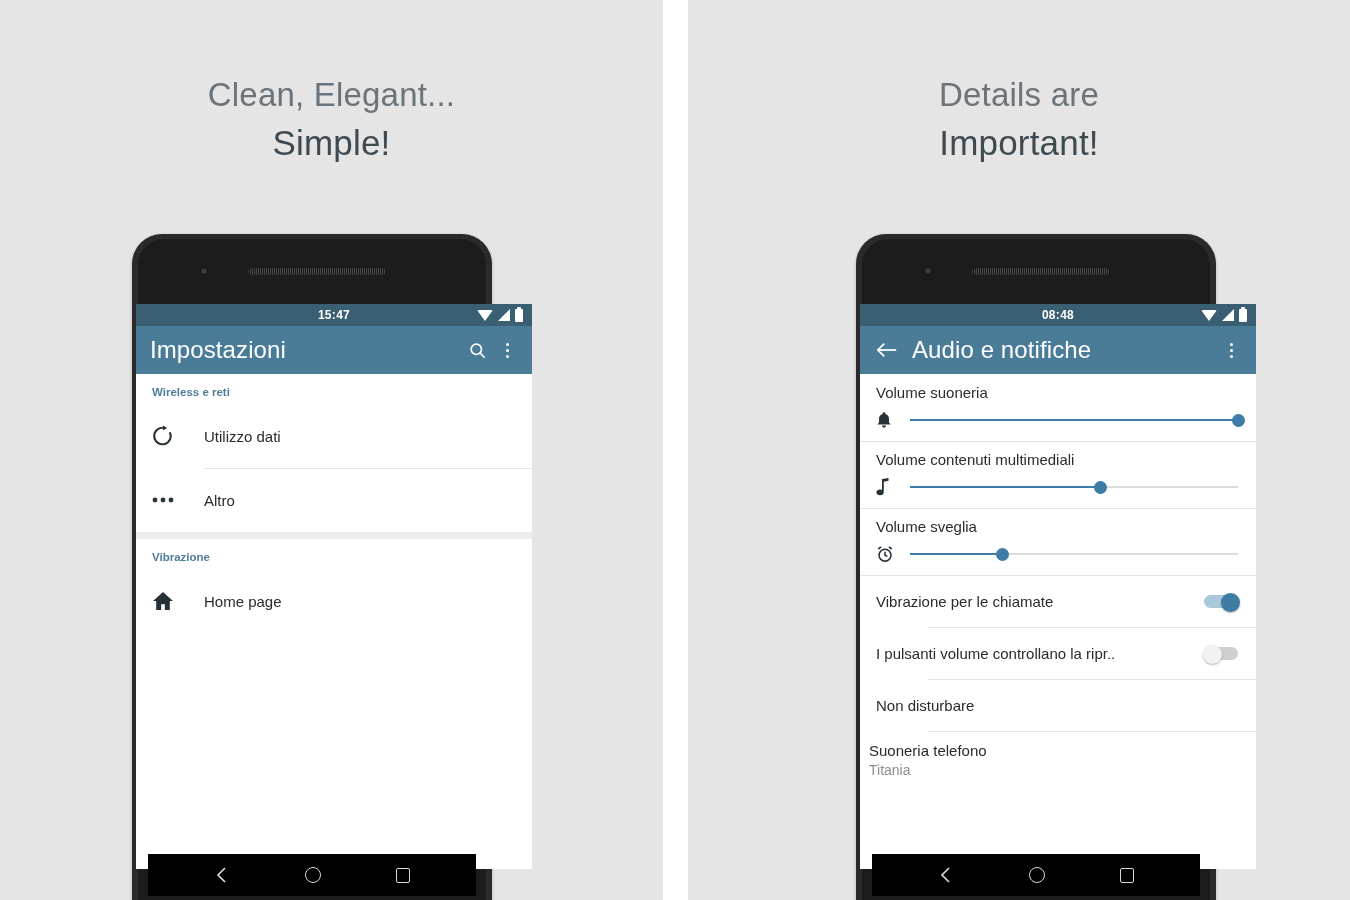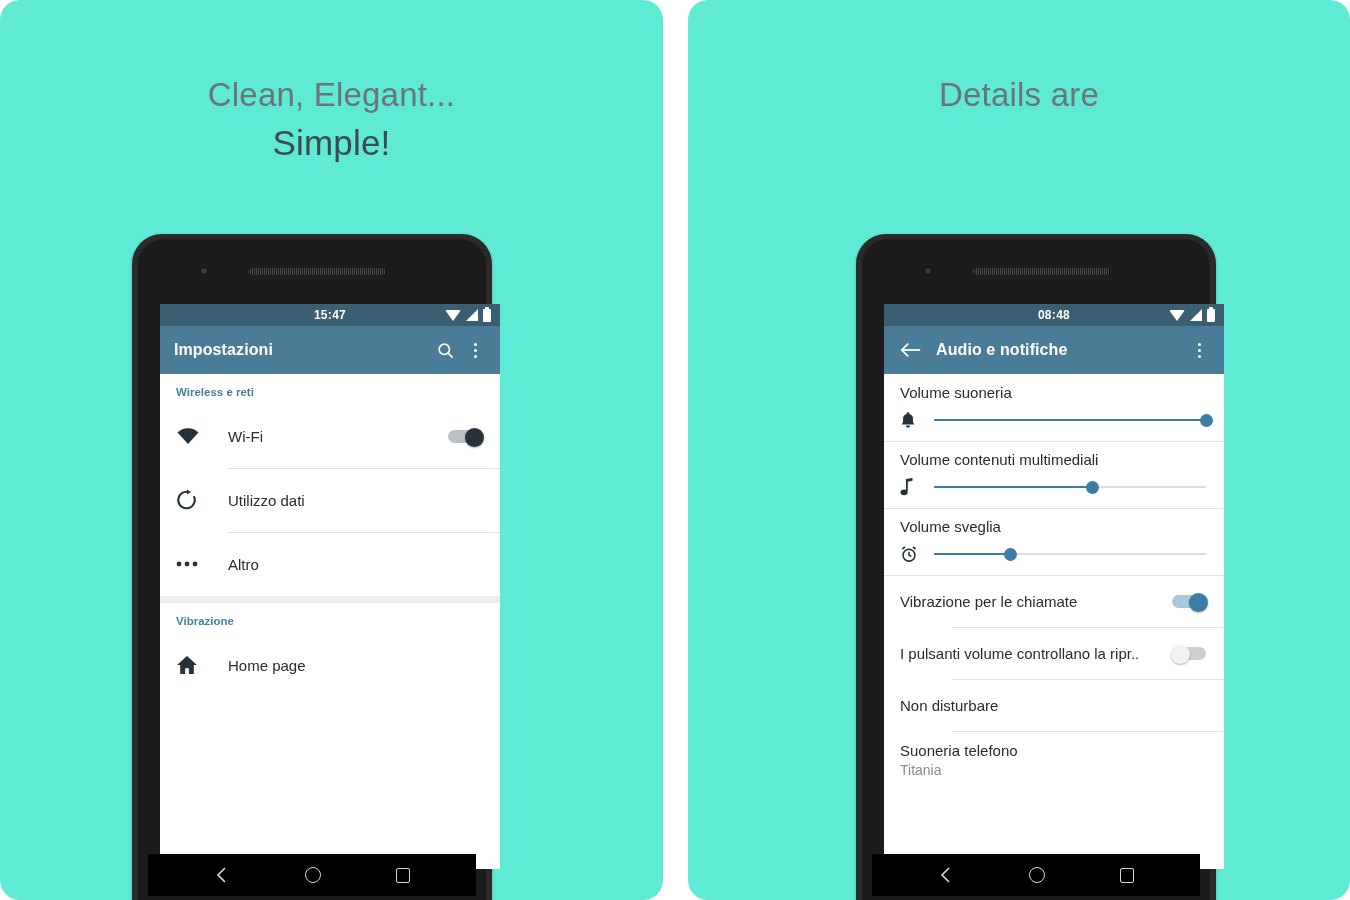--- a/index.html
+++ b/index.html
@@ -16,23 +16,22 @@
     position: relative;
     width: 1350px;
     height: 900px;
     display: flex;
     background: #ffffff;
   }
 
   .panel {
     position: relative;
     height: 900px;
-    background: #5eead4;
+    background: #e5e5e5;
     overflow: hidden;
-    border-radius: 20px;
   }
   .panel-left  { width: 663px; }
   .panel-gap   { width: 25px; background: #ffffff; height: 900px; }
   .panel-right { width: 662px; }
 
   
   .headline {
     position: absolute;
     left: 0; right: 0;
     top: 78px;
@@ -102,23 +101,23 @@
     background: #595959;
     border-radius: 0 2px 2px 0;
   }
   .side-btn.b1 { top: 178px; height: 52px; }
   .side-btn.b2 { top: 266px; height: 40px; }
   .side-btn.b3 { top: 318px; height: 40px; }
 
   
   .screen {
     position: absolute;
-    left: 28px;
+    left: 4px;
     top: 70px;
-    width: 340px;
+    width: 396px;
     height: 565px;
     background: #ffffff;
     overflow: hidden;
   }
 
   .statusbar {
     height: 22px;
     background: #3a5e72;
     display: flex;
     align-items: center;
@@ -168,22 +167,22 @@
 
   .appbar {
     height: 48px;
     background: #4a7c98;
     display: flex;
     align-items: center;
     padding: 0 10px 0 14px;
   }
   .appbar .title {
     color: #ffffff;
-    font-size: 16px;
-    font-weight: bold;
+    font-size: 24px;
+    font-weight: normal;
     flex: 1;
     letter-spacing: 0.1px;
     white-space: nowrap;
   }
   .appbar .back {
     width: 26px; height: 26px;
     margin-right: 12px;
     flex: 0 0 auto;
     display: flex; align-items: center; justify-content: center;
   }
@@ -408,32 +407,20 @@
                 <i></i>
                 <i></i>
               </span>
           </span>
         </div>
 
         <div class="content">
 
           <div class="section-head">Wireless e reti</div>
 
-          <div class="row">
-            <span class="icon">
-              <svg width="24" height="18" viewBox="0 0 24 18">
-                  <path d="M12 17 L1.5 5.5 A15 15 0 0 1 22.5 5.5 Z" fill="#263238"></path>
-                </svg>
-            </span>
-            <span class="label">Wi-Fi</span>
-            <span class="toggle on dark">
-                <span class="track"></span>
-                <span class="knob"></span>
-              </span>
-          </div>
 
 
 
           <div class="row">
             <span class="icon">
               <svg width="22" height="22" viewBox="0 0 24 24" fill="none" stroke="#263238" stroke-width="2.3">
                 <path d="M19.5 8 A9 9 0 1 1 12 3"></path>
                   <path d="M12 0.5 L12 6 L16.5 3.2 Z" fill="#263238" stroke="none"></path>
               </svg>
             </span>
@@ -478,20 +465,21 @@
       </div>
     </div>
   </div>
 
   <div class="panel-gap"></div>
 
   <div class="panel panel-right">
 
     <div class="headline">
       <span class="l1">Details are</span>
+      <span class="l2">Important!</span>
     </div>
 
     <div class="phone phone-right" style="left:168px;">
       <div class="phone-inner">
         <div class="camera"></div>
         <div class="speaker"></div>
       </div>
       <div class="side-btn b1"></div>
       <div class="side-btn b2"></div>
       <div class="side-btn b3"></div>
@@ -593,21 +581,21 @@
             <span class="toggle off">
                 <span class="track"></span>
                 <span class="knob"></span>
               </span>
           </div>
 
           <div class="row" style="padding-left:16px;min-height:52px;">
             <span class="label">Non disturbare</span>
           </div>
 
-          <div class="row two-line" style="padding-left:16px;min-height:58px;">
+          <div class="row two-line" style="padding-left:9px;min-height:58px;">
             <span class="stack">
               <span class="label" style="display:block;">Suoneria telefono</span>
               <span class="sub" style="display:block;">Titania</span>
             </span>
           </div>
 
 
         </div>
       </div>
 

